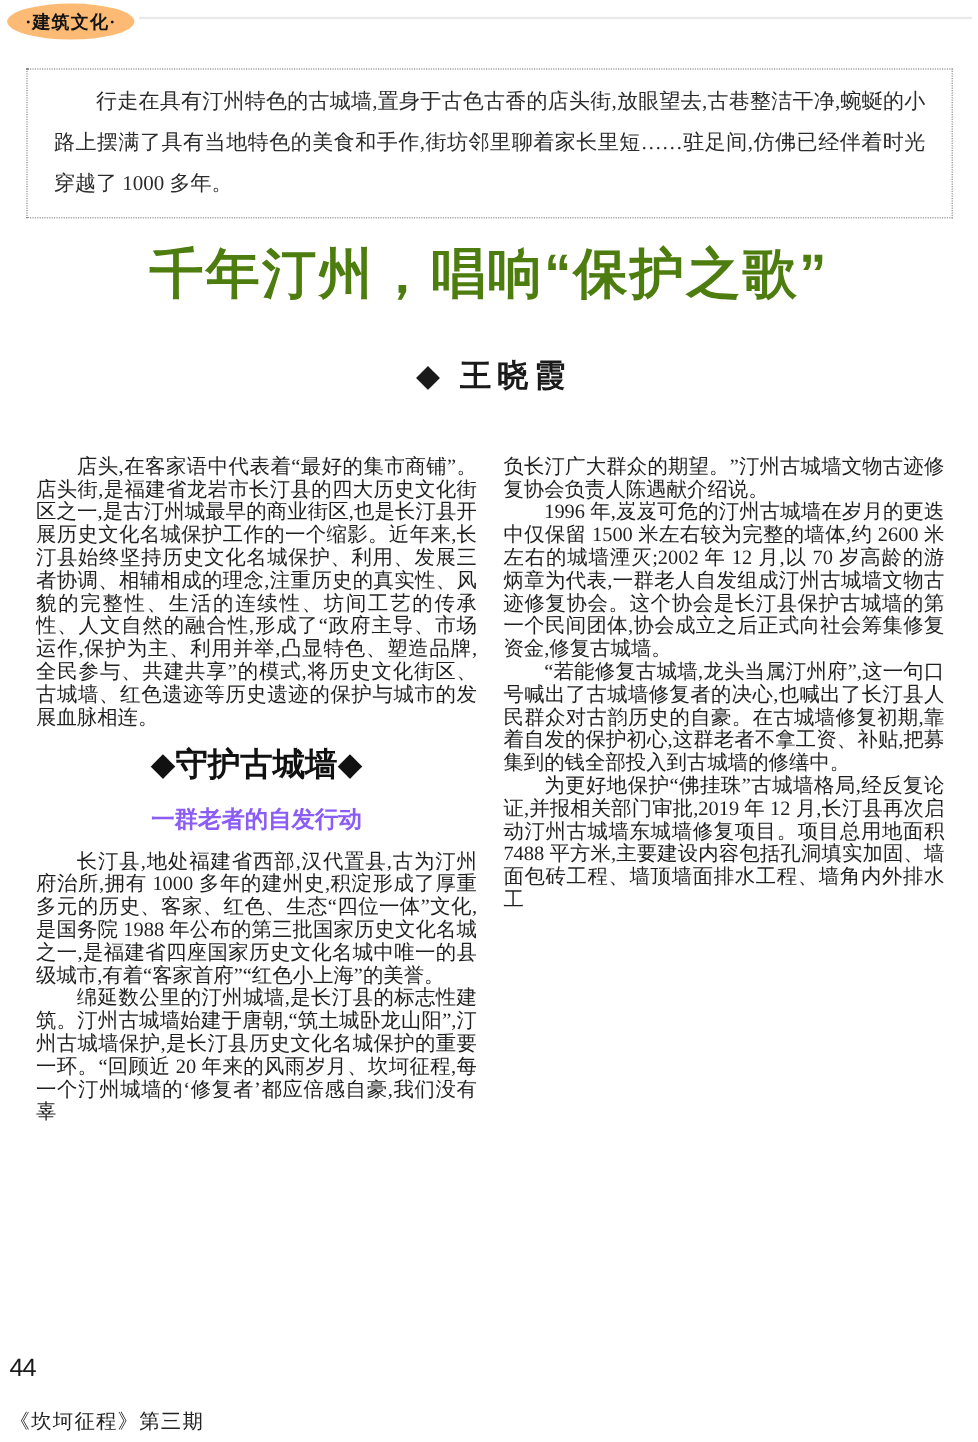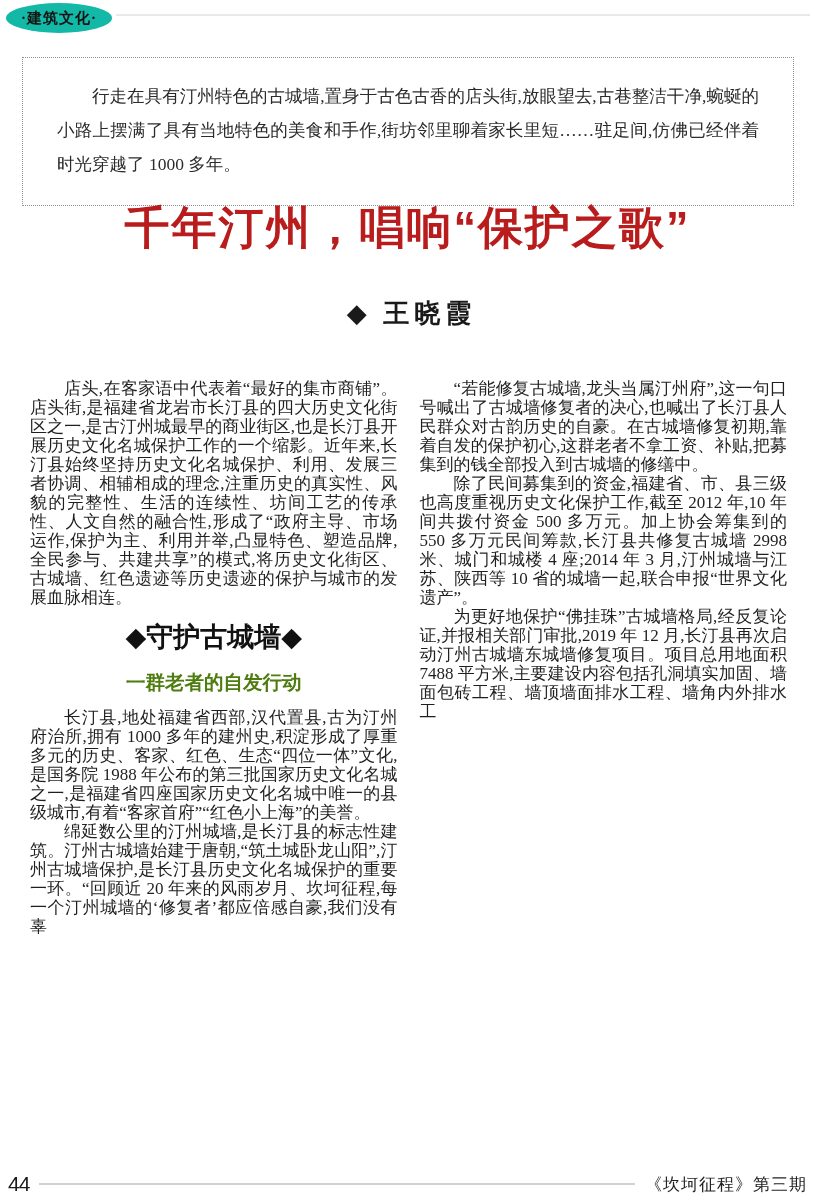--- a/index.html
+++ b/index.html
@@ -8,49 +8,49 @@
     background:#ffffff;
     position:relative;
     overflow:hidden;
     font-family:"Liberation Serif","DejaVu Serif",serif;
     color:#1f1f1f;
   }
   
   .badge{
     position:absolute;top:3px;left:6px;
     width:106px;height:30px;
-    background:#14b8a6;
+    background:#fdba74;
     border-radius:50%;
     display:flex;align-items:center;justify-content:center;
     font-size:15px;font-weight:bold;color:#141414;
     letter-spacing:1px;
   }
   .header-rule{
     position:absolute;top:14px;left:116px;width:694px;height:2px;
     background:#e9e9e9;
   }
   
   .intro-box{
     position:absolute;top:57px;left:22px;width:734px;
     border:1.5px dotted #8f8f8f;
     padding:5px 18px 8px 18px;
   }
   .intro-box p{
-    margin:16px;
+    margin:4px;
     font-size:17.5px;line-height:34px;
     text-indent:2em;text-align:justify;
     color:#2b2b2b;
   }
   
   .article-title{
     position:absolute;top:198px;left:0;width:815px;
     margin:0;text-align:center;
     font-family:"Liberation Sans","DejaVu Sans",sans-serif;
     font-weight:900;font-size:45px;letter-spacing:2px;
-    color:#b91c1c;
+    color:#4d7c0f;
   }
   .article-author{
     position:absolute;top:292px;left:0;width:815px;
     margin:4px;text-align:center;
     font-size:26px;font-weight:bold;letter-spacing:5px;
     color:#1a1a1a;
   }
   
   .columns{
     position:absolute;top:379px;left:30px;width:757px;height:792px;
@@ -65,26 +65,26 @@
   }
   .col p.no-indent{text-indent:0;}
   .section-heading{
     margin:12px 0 0 0;text-align:center;
     font-family:"Liberation Sans","DejaVu Sans",sans-serif;
     font-weight:bold;font-size:27px;color:#111;
   }
   .section-subheading{
     margin:14px 0 12px 0;text-align:center;
     font-family:"Liberation Sans","DejaVu Sans",sans-serif;
-    font-weight:bold;font-size:19.5px;color:#4d7c0f;
+    font-weight:bold;font-size:19.5px;color:#8b5cf6;
   }
   
   .footer{
     position:absolute;left:8px;right:8px;bottom:6px;
-    display:flex;align-items:center;gap:10px;
+    display:flex;gap:10px;flex-direction:column;
   }
   .footer .page-num{
     font-family:"Liberation Sans","DejaVu Sans",sans-serif;
     font-size:21px;color:#1a1a1a;letter-spacing:-1px;
   }
   .footer .footer-rule{flex:1;height:1.5px;background:#d2d2d2;}
   .footer .journal{
     font-size:17px;color:#222;letter-spacing:1px;
   }
 </style>
@@ -105,22 +105,23 @@
 
 <div class="columns">
   <div class="col">
     <p>店头,在客家语中代表着“最好的集市商铺”。店头街,是福建省龙岩市长汀县的四大历史文化街区之一,是古汀州城最早的商业街区,也是长汀县开展历史文化名城保护工作的一个缩影。近年来,长汀县始终坚持历史文化名城保护、利用、发展三者协调、相辅相成的理念,注重历史的真实性、风貌的完整性、生活的连续性、坊间工艺的传承性、人文自然的融合性,形成了“政府主导、市场运作,保护为主、利用并举,凸显特色、塑造品牌,全民参与、共建共享”的模式,将历史文化街区、古城墙、红色遗迹等历史遗迹的保护与城市的发展血脉相连。</p>
     <h3 class="section-heading">◆守护古城墙◆</h3>
     <h4 class="section-subheading">一群老者的自发行动</h4>
     <p>长汀县,地处福建省西部,汉代置县,古为汀州府治所,拥有 1000 多年的建州史,积淀形成了厚重多元的历史、客家、红色、生态“四位一体”文化,是国务院 1988 年公布的第三批国家历史文化名城之一,是福建省四座国家历史文化名城中唯一的县级城市,有着“客家首府”“红色小上海”的美誉。</p>
     <p>绵延数公里的汀州城墙,是长汀县的标志性建筑。汀州古城墙始建于唐朝,“筑土城卧龙山阳”,汀州古城墙保护,是长汀县历史文化名城保护的重要一环。“回顾近 20 年来的风雨岁月、坎坷征程,每一个汀州城墙的‘修复者’都应倍感自豪,我们没有辜</p>
   </div>
   <div class="col">
+    <p class="no-indent">负长汀广大群众的期望。”汀州古城墙文物古迹修复协会负责人陈遇献介绍说。</p>
+    <p>1996 年,岌岌可危的汀州古城墙在岁月的更迭中仅保留 1500 米左右较为完整的墙体,约 2600 米左右的城墙湮灭;2002 年 12 月,以 70 岁高龄的游炳章为代表,一群老人自发组成汀州古城墙文物古迹修复协会。这个协会是长汀县保护古城墙的第一个民间团体,协会成立之后正式向社会筹集修复资金,修复古城墙。</p>
     <p>“若能修复古城墙,龙头当属汀州府”,这一句口号喊出了古城墙修复者的决心,也喊出了长汀县人民群众对古韵历史的自豪。在古城墙修复初期,靠着自发的保护初心,这群老者不拿工资、补贴,把募集到的钱全部投入到古城墙的修缮中。</p>
-    <p>除了民间募集到的资金,福建省、市、县三级也高度重视历史文化保护工作,截至 2012 年,10 年间共拨付资金 500 多万元。加上协会筹集到的 550 多万元民间筹款,长汀县共修复古城墙 2998 米、城门和城楼 4 座;2014 年 3 月,汀州城墙与江苏、陕西等 10 省的城墙一起,联合申报“世界文化遗产”。</p>
     <p>为更好地保护“佛挂珠”古城墙格局,经反复论证,并报相关部门审批,2019 年 12 月,长汀县再次启动汀州古城墙东城墙修复项目。项目总用地面积 7488 平方米,主要建设内容包括孔洞填实加固、墙面包砖工程、墙顶墙面排水工程、墙角内外排水工</p>
   </div>
 </div>
 
 <div class="footer">
   <span class="page-num">44</span>
   <span class="footer-rule"></span>
   <span class="journal">《坎坷征程》第三期</span>
 </div>
 

